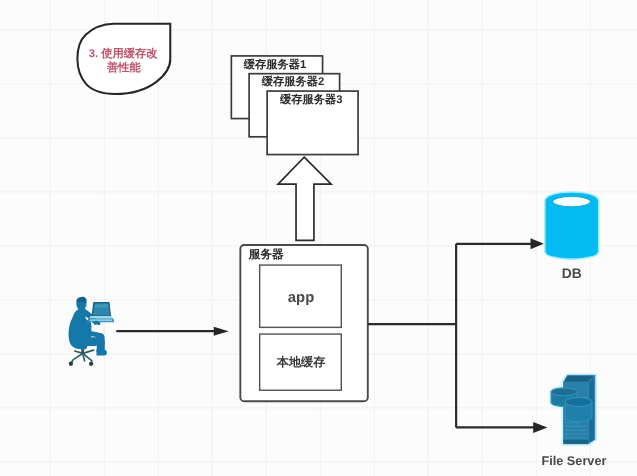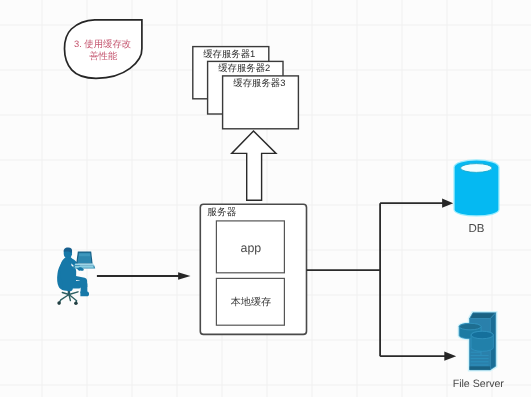--- a/index.html
+++ b/index.html
@@ -1,18 +1,18 @@
 <!DOCTYPE html>
 <html><head>
 <meta charset="utf-8">
 <style>
   html,body{margin:0;padding:0;}
   body{width:531px;height:397px;overflow:hidden;background:#ffffff;
        font-family:"Liberation Sans","DejaVu Sans",sans-serif;}
-  #stage{position:relative;width:531px;height:397px;background:#fcfcfc;}
+  #stage{position:relative;width:531px;height:397px;background:#fcfcfc;font-weight:bold;}
   #grid{position:absolute;left:0;top:0;width:531px;height:397px;
         background-image:
           linear-gradient(to right, #f0f0f0 1px, transparent 1px),
           linear-gradient(to bottom, #f0f0f0 1px, transparent 1px);
         background-size:45px 45px;
         background-position:41.5px 24.5px;}
   #svg{position:absolute;left:0;top:0;}
   text{-webkit-font-smoothing:antialiased;text-rendering:geometricPrecision;}
   #stage{will-change:transform;}
 </style>

